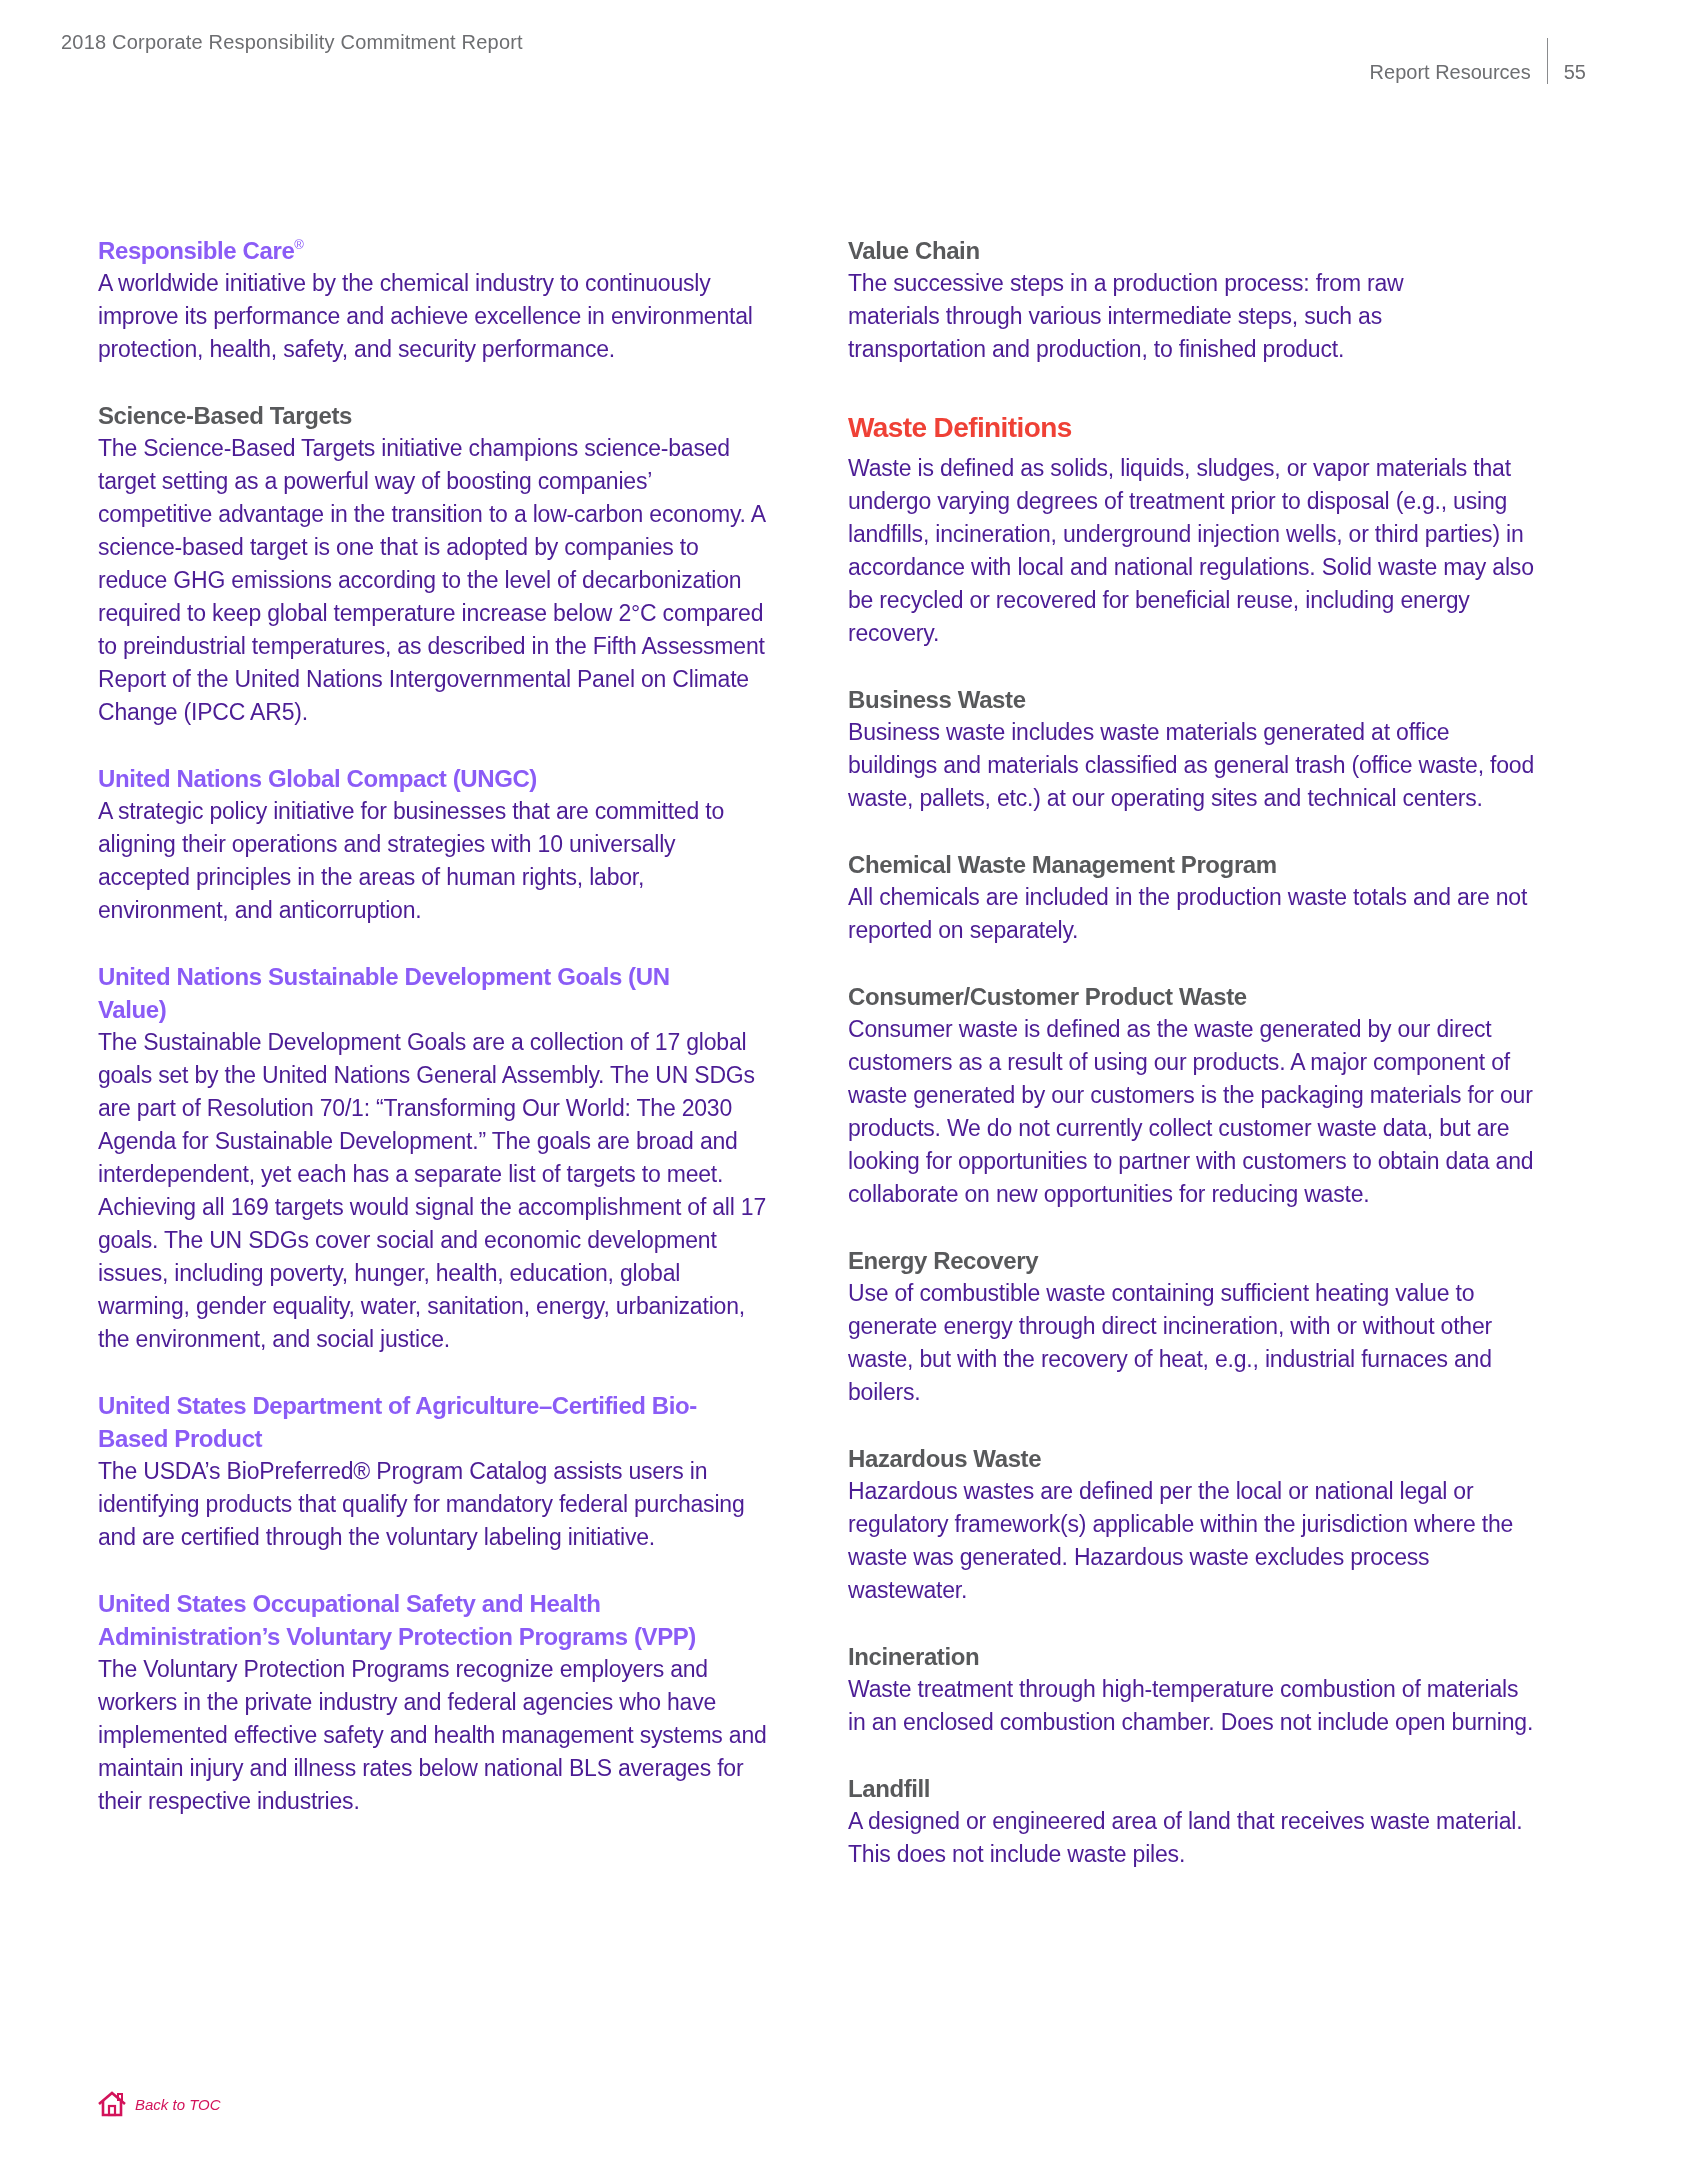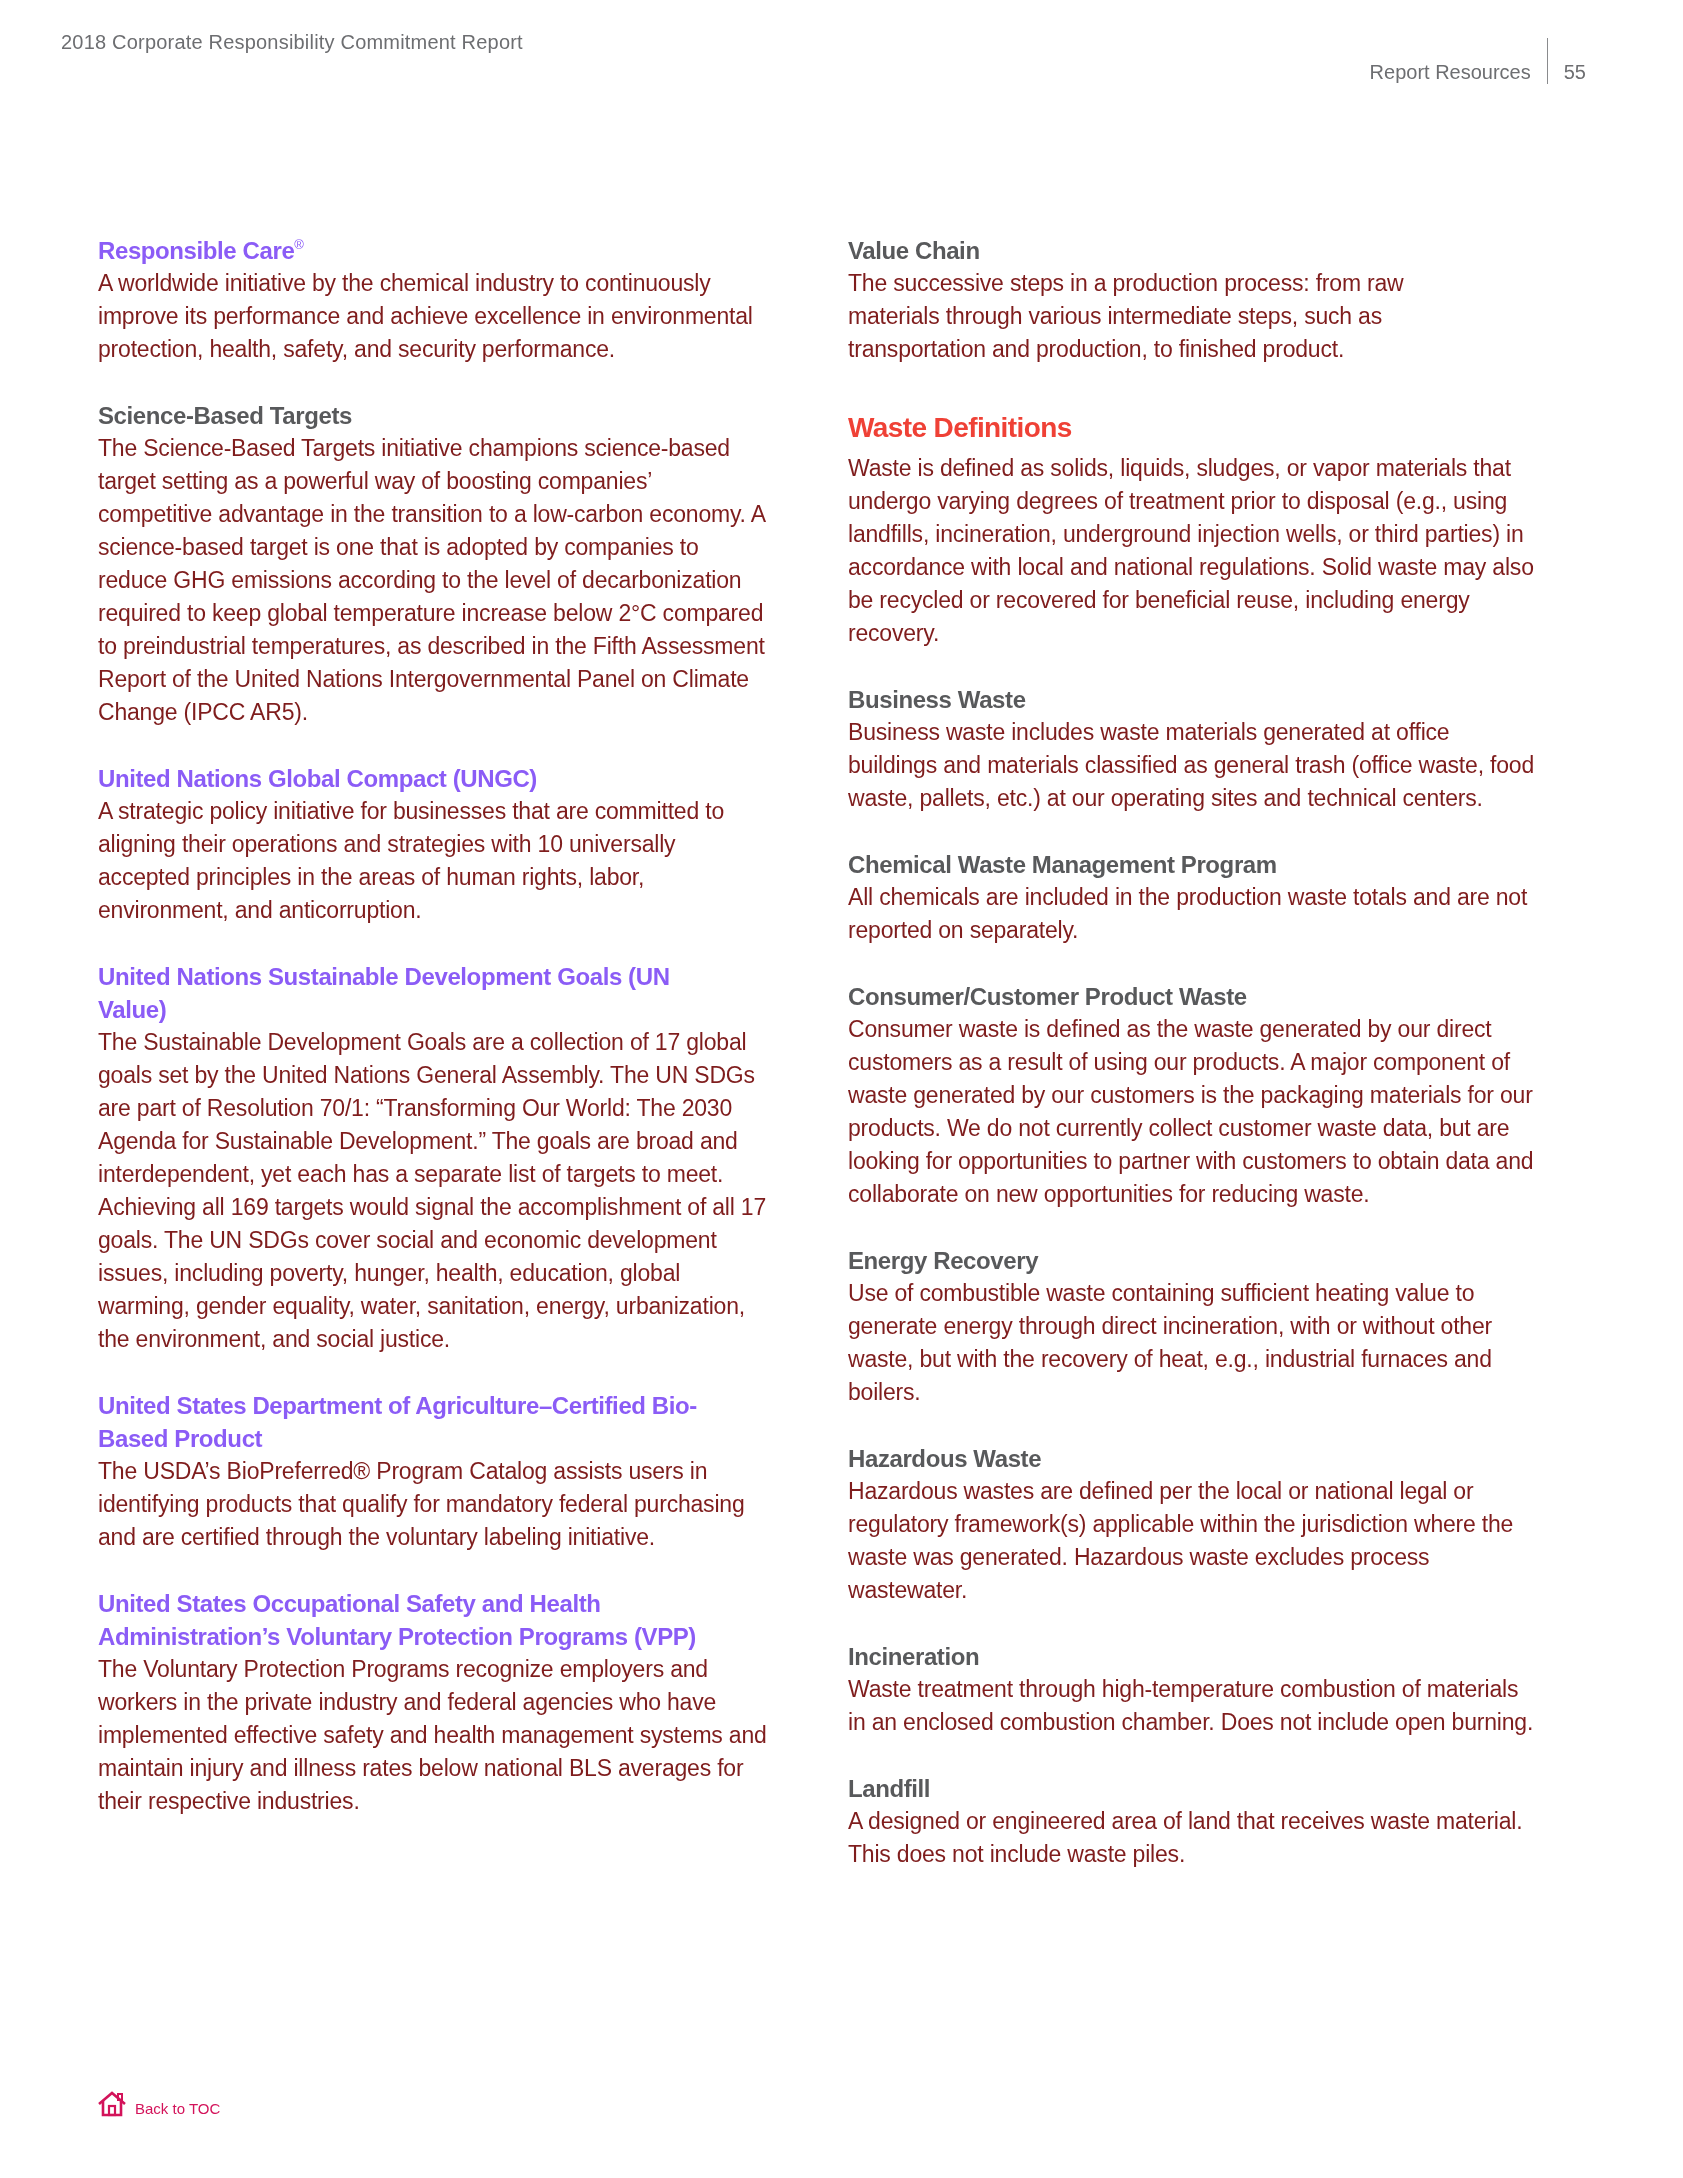--- a/index.html
+++ b/index.html
@@ -26,31 +26,31 @@
   .entry { margin: 0 0 33px 0; }
   .term {
     font-weight: bold; font-size: 24px; line-height: 33px;
     letter-spacing: -0.4px; margin: 0;
   }
   .term.pink { color: #8b5cf6; }
   .term.gray { color: #58595b; }
   .term sup { font-size: 13px; font-weight: normal; vertical-align: 10px; line-height: 0; }
   .def {
     font-size: 23px; line-height: 33px; margin: 0;
-    color: #7f1d1d; letter-spacing: -0.2px;
+    color: #4c1d95; letter-spacing: -0.2px;
   }
   .section-title {
     font-weight: bold; font-size: 28px; line-height: 44px;
     color: #ef4136; margin: 0 0 2px 0; letter-spacing: -0.6px;
   }
   .section { margin-top: 14px; margin-bottom: 33px; }
   .footer-link {
     position: absolute; left: 97px; top: 2091px;
-    display: flex; align-items: flex-end; gap: 8px;
-    color: #d3135a; font-size: 15px; text-decoration: none; cursor: pointer;
+    display: flex; align-items: center; gap: 8px;
+    color: #d3135a; font-size: 15px; text-decoration: none; cursor: pointer; font-style: italic;
   }
   .footer-link svg { display: block; }
 </style>
 </head>
 <body>
 
 <div class="hdr-left">2018 Corporate Responsibility Commitment Report</div>
 <div class="hdr-right">
   <span>Report Resources</span>
   <span class="hdr-divider"></span>

